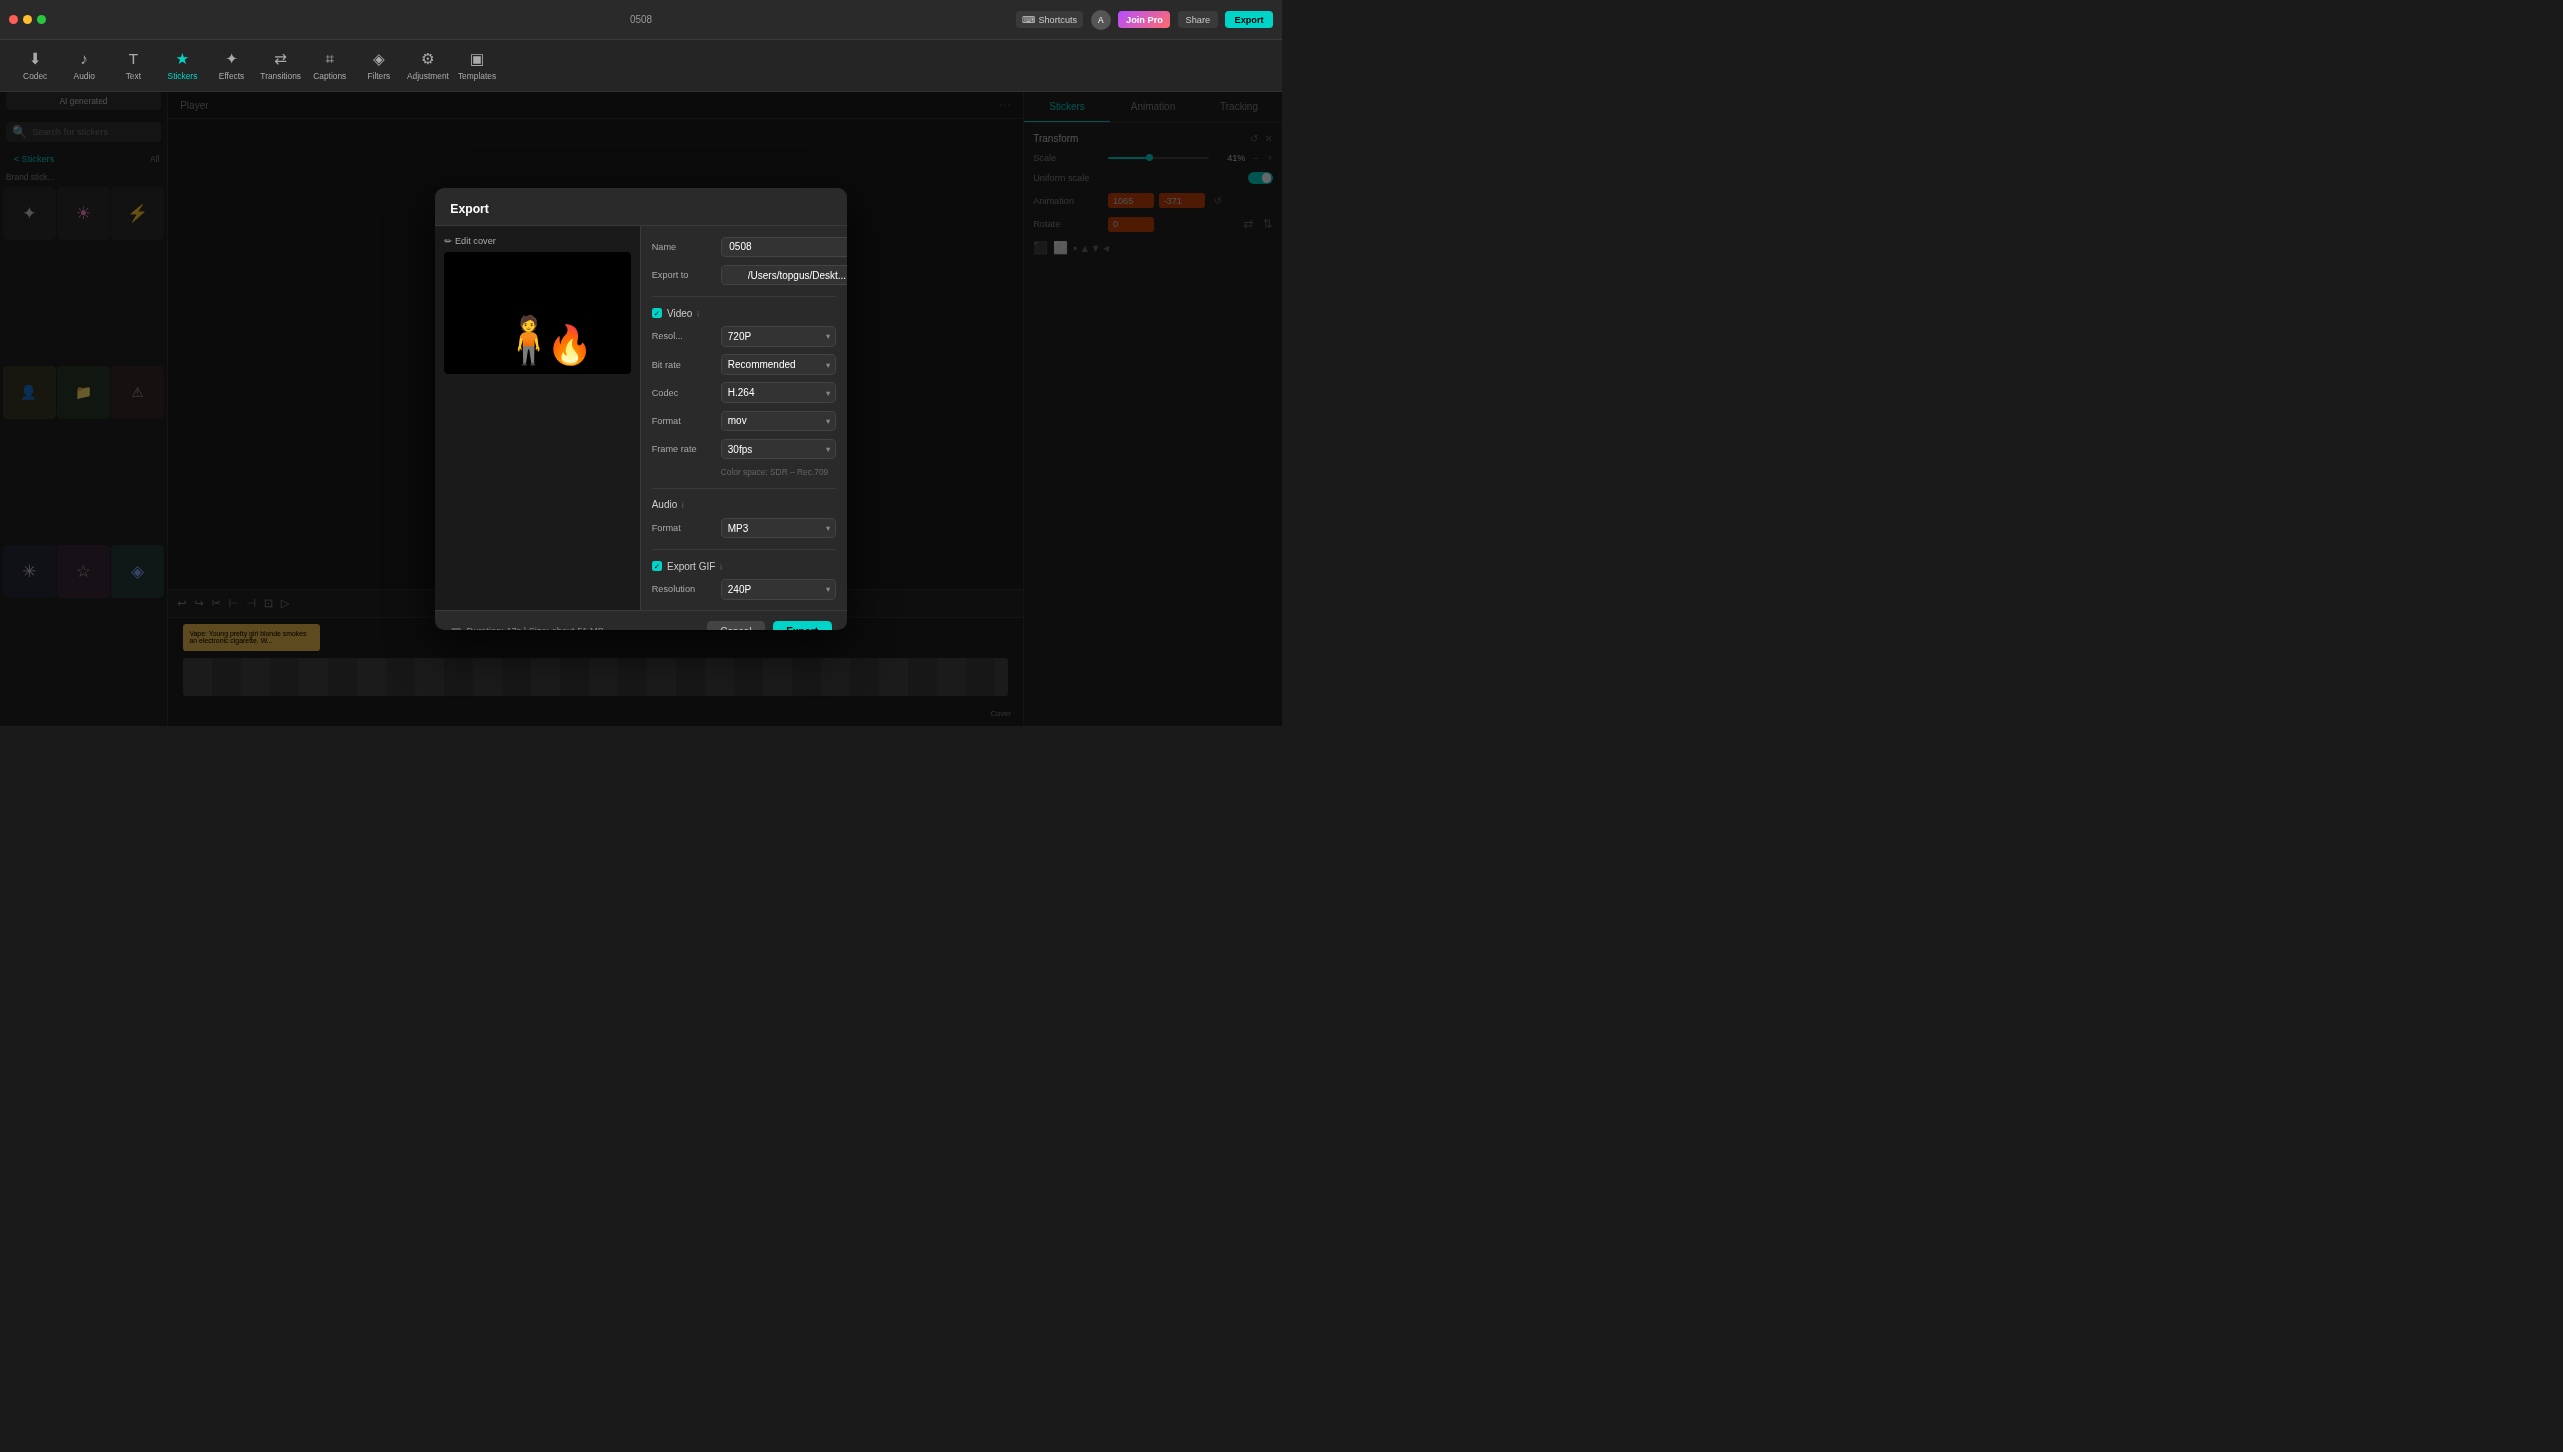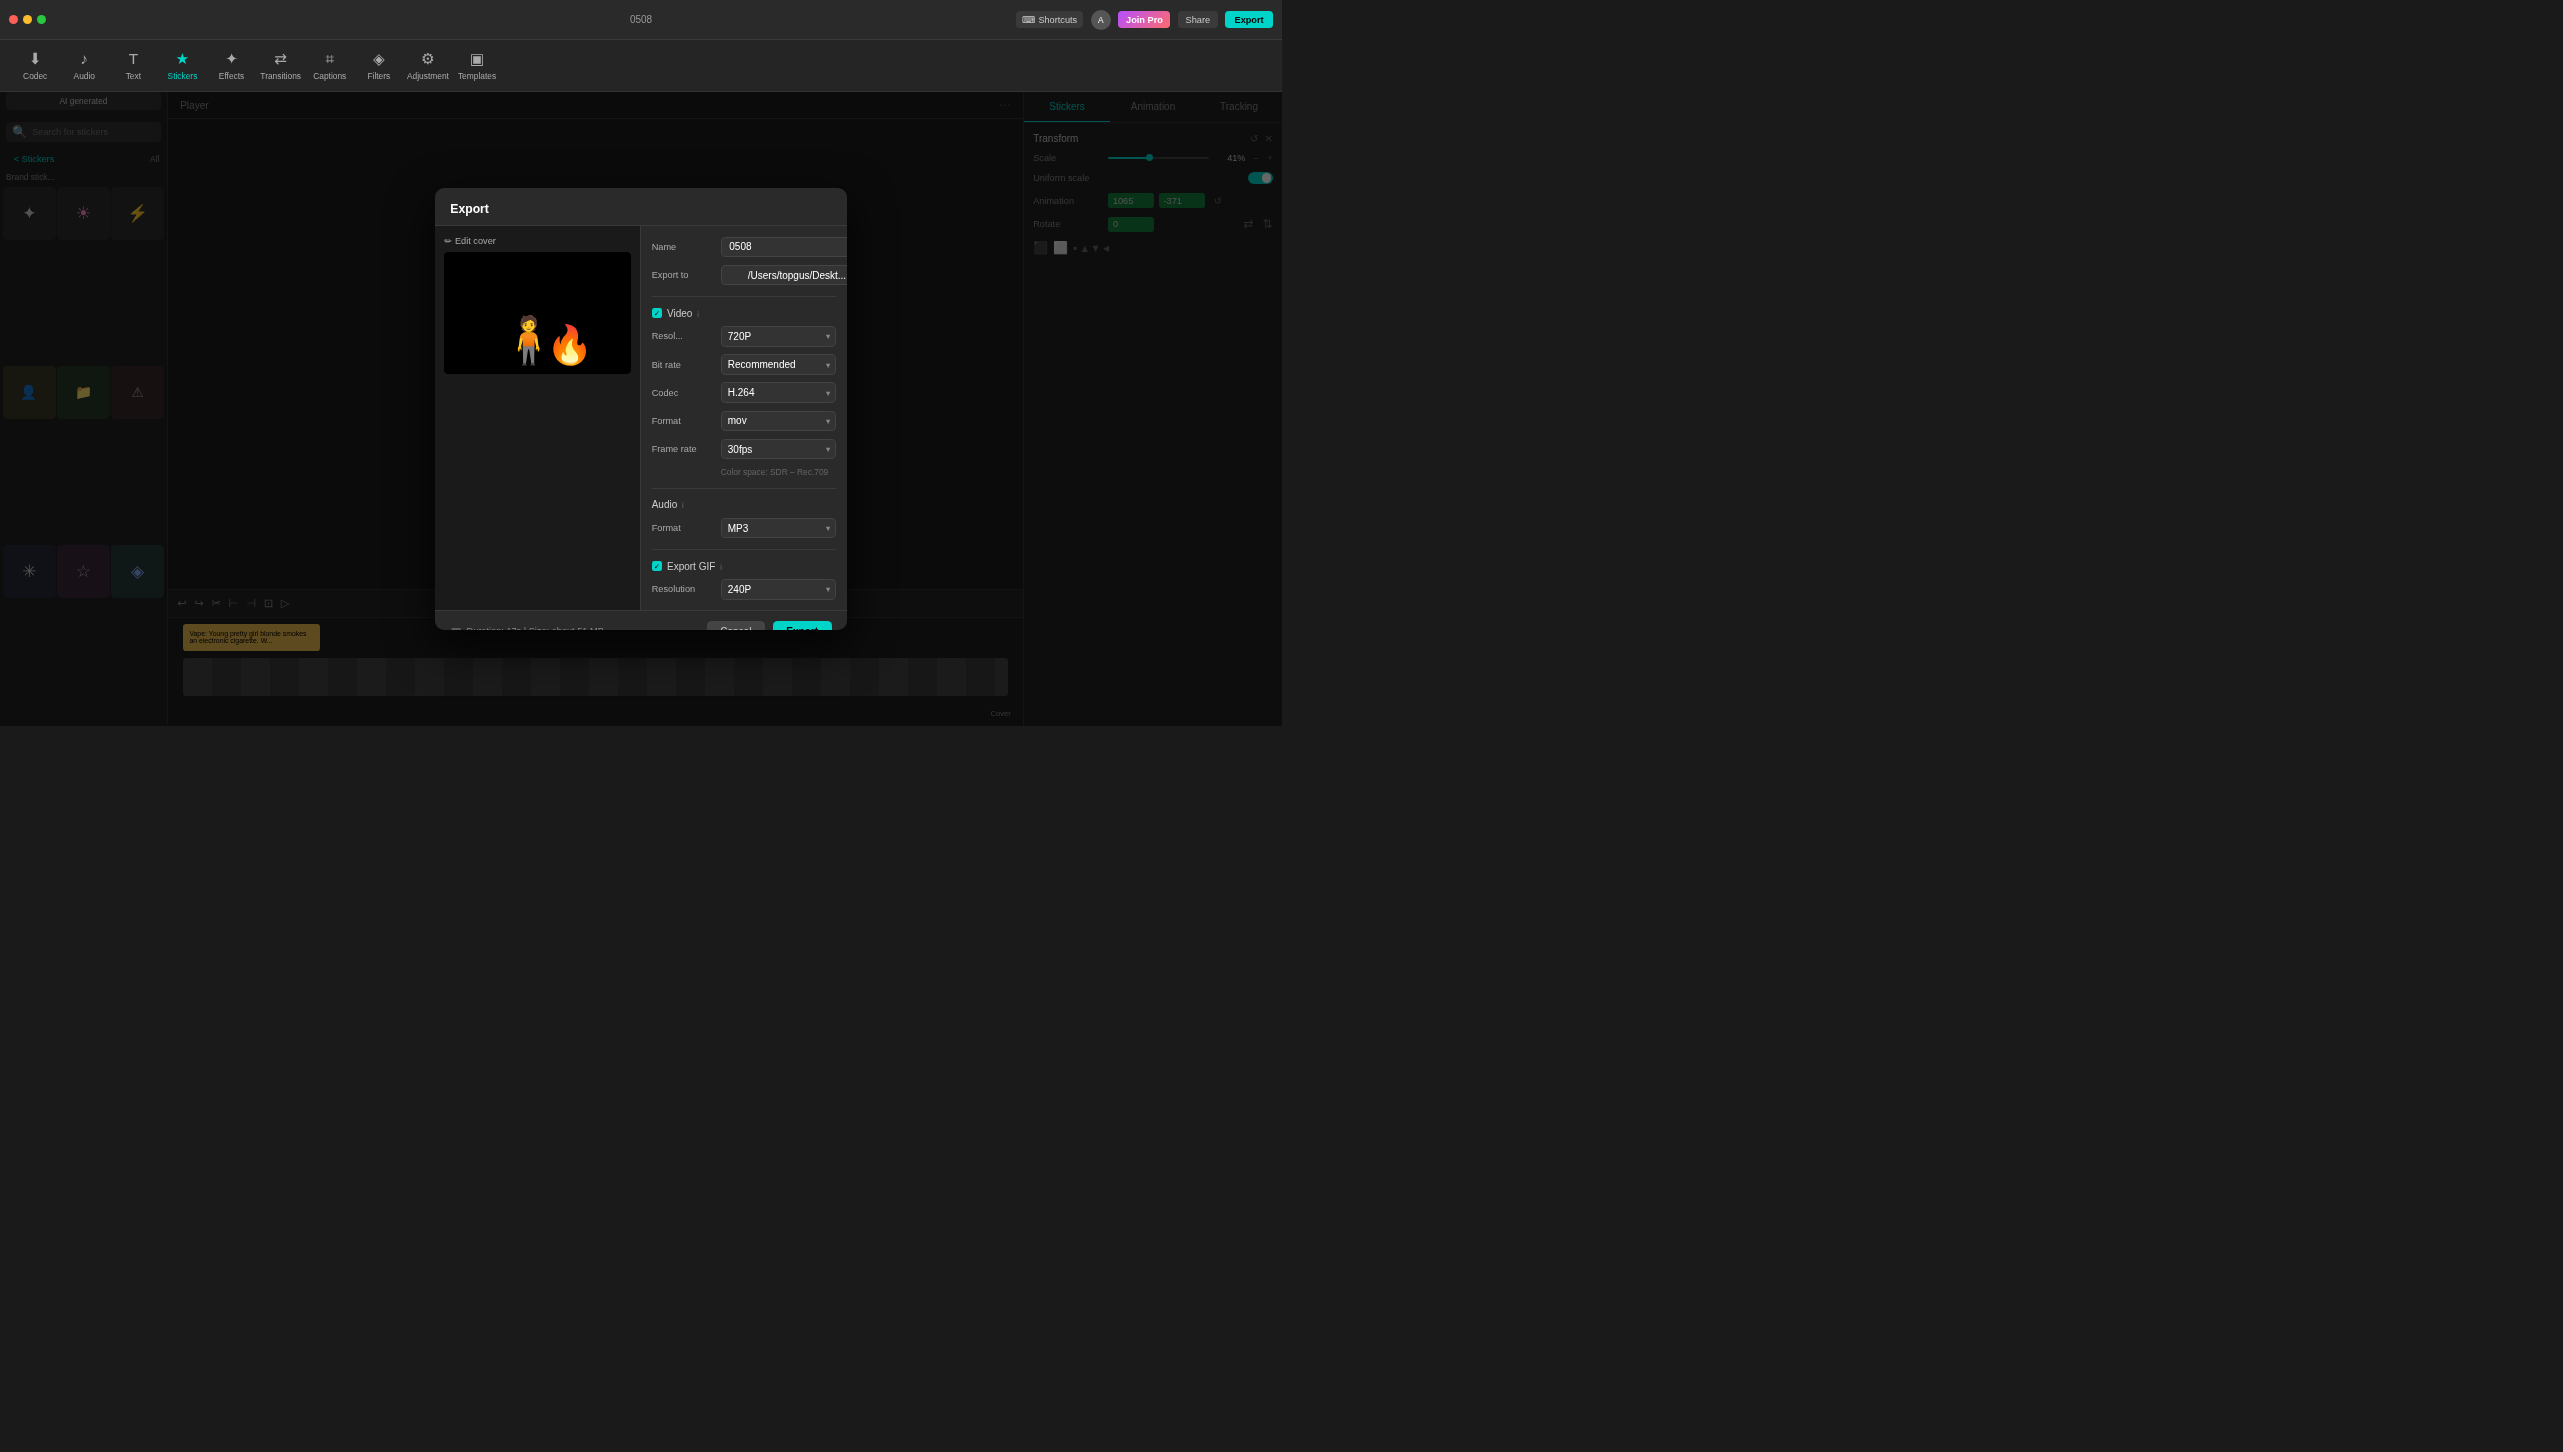--- a/index.html
+++ b/index.html
@@ -152,21 +152,21 @@
     .right-tab.active { color: #00d4c8; border-bottom-color: #00d4c8; }
     .transform-section { padding: 9.2px; flex: 1; }
     .transform-title { font-size: 10px; color: #ccc; margin-bottom: 9.2px; display: flex; align-items: center; justify-content: space-between; }
     .transform-row { display: flex; align-items: center; margin-bottom: 9.2px; gap: 6.1px; }
     .transform-label { font-size: 9.2px; color: #888; width: 69px; }
     .transform-slider { flex: 1; height: 2.3px; background: #444; border-radius: 1.5px; }
     .transform-value { font-size: 9.2px; color: #ccc; width: 30.5px; text-align: right; }
     .toggle-on { background: #00d4c8; border-radius: 7.6px; width: 24.4px; height: 12.2px; position: relative; }
     .toggle-on::after { content:''; position:absolute; right:1.5px; top:1.5px; width:9.2px; height:9.2px; border-radius:50%; background:#fff; }
     .pos-group { display: flex; gap: 4.6px; }
-    .pos-input { background: #15803d; border: none; border-radius: 3.1px; color: #ccc; font-size: 9.2px; width: 46px; padding: 2.3px 4.6px; }
+    .pos-input { background: #c2410c; border: none; border-radius: 3.1px; color: #ccc; font-size: 9.2px; width: 46px; padding: 2.3px 4.6px; }
 
     
     .overlay {
       position: absolute; inset: 0;
       background: rgba(0,0,0,0.6);
       display: flex; align-items: center; justify-content: center;
       z-index: 100;
     }
 
     

